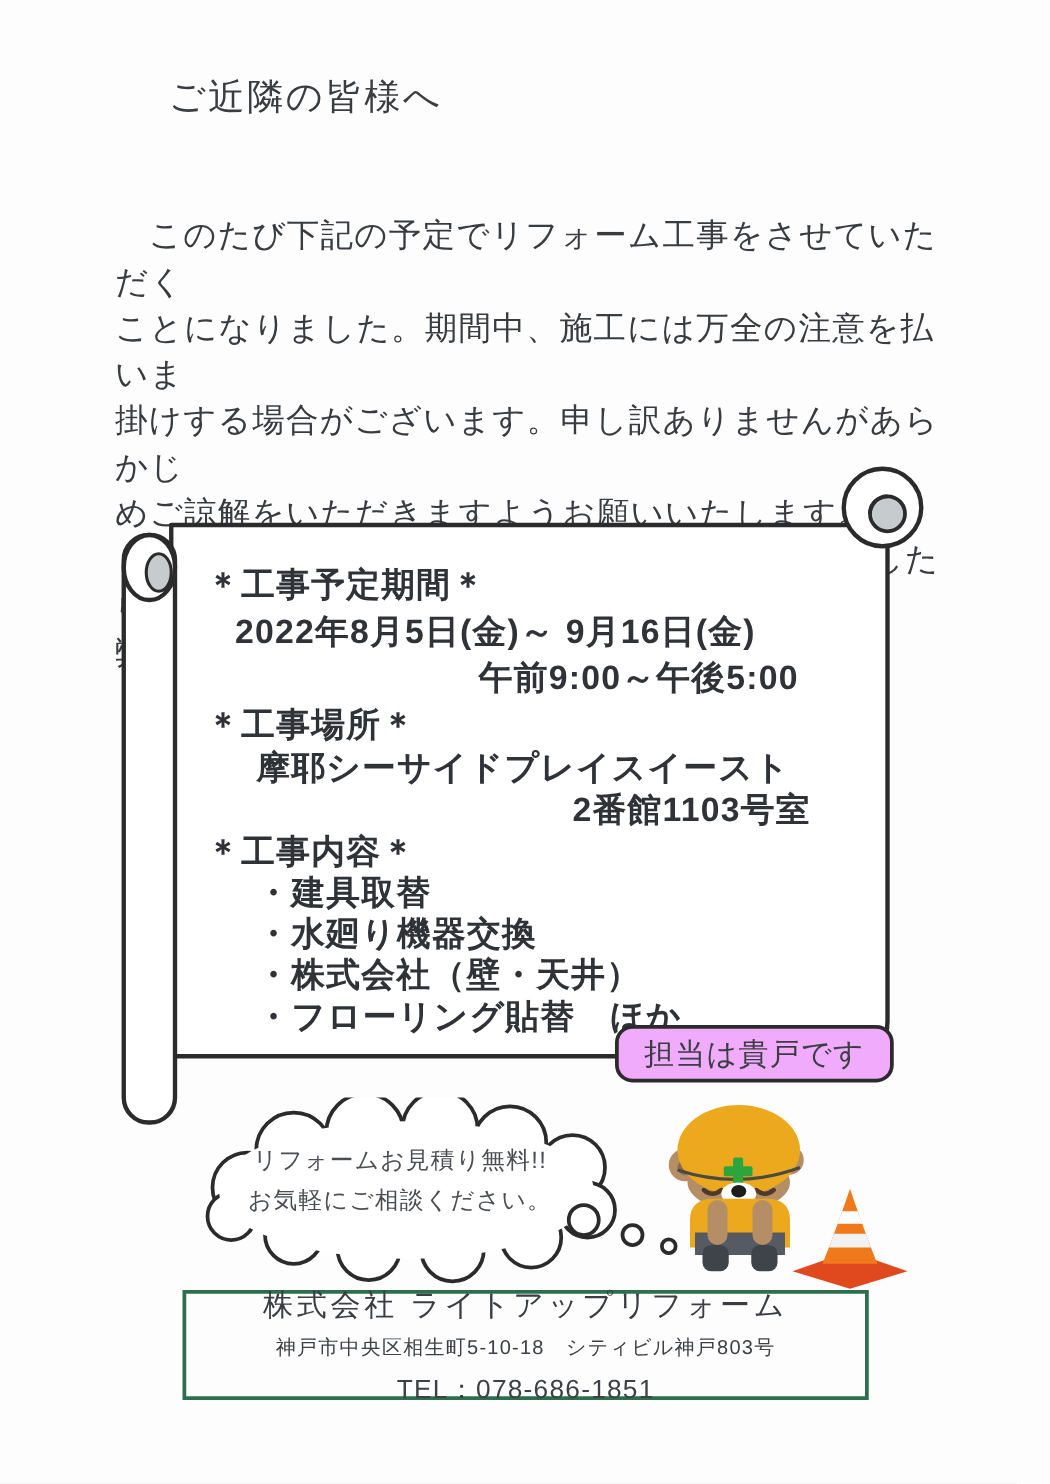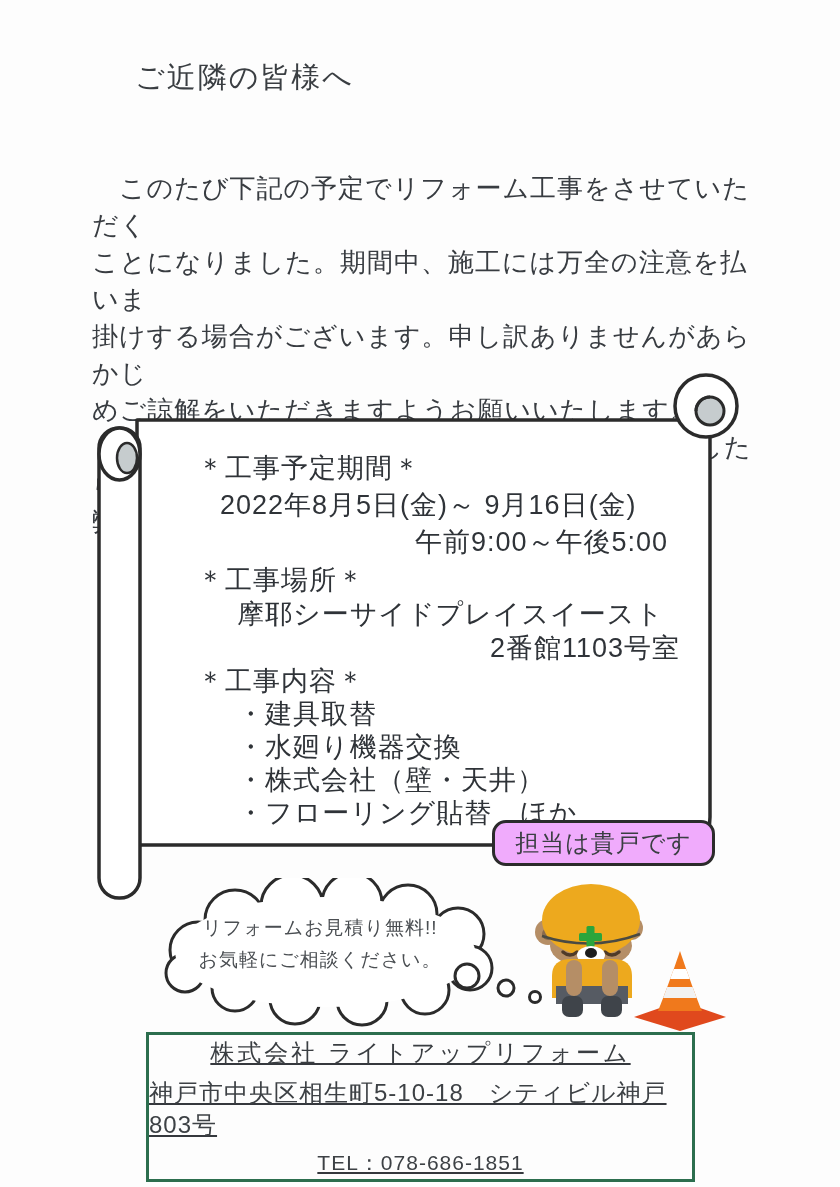--- a/index.html
+++ b/index.html
@@ -17,47 +17,46 @@
   .title {
     position:absolute; left:185px; top:102px;
     font-size:38px; font-weight:bold; letter-spacing:2px; color:#2e3236;
   }
   .body-text {
     position:absolute; left:92px; top:170px; width:660px;
     font-size:26px; line-height:37px; letter-spacing:1px; color:#383c41;
   }
   .scroll-svg { position:absolute; left:90px; top:370px; }
   .scroll-line {
-    position:absolute; font-size:27px; font-weight:normal;
-    letter-spacing:1px; color:#2f3338; white-space:nowrap;margin-left:32px;
+    position:absolute; font-size:27px; font-weight:bold;
+    letter-spacing:1px; color:#2f3338; white-space:nowrap;
   }
   .contact-bubble {
     position:absolute; left:492px; top:820px; width:223px; height:46px;
     background:#f0abfc; border:3.5px solid #2b2b2b; border-radius:14px;
     display:flex; align-items:center; justify-content:center;
     font-size:24px; letter-spacing:1px; color:#3a3e42; z-index:5;
   }
   .cloud-svg { position:absolute; left:140px; top:878px; }
   .cloud-text {
     position:absolute; text-align:center; width:280px; left:180px;
     font-size:19px; letter-spacing:1px; color:#4a4e52; z-index:6;
   }
   .cloud-line1 { top:915px; }
   .cloud-line2 { top:947px; }
   .mascot-svg { position:absolute; left:525px; top:880px; }
   .cone-svg { position:absolute; left:630px; top:945px; }
   .footer-box {
-    position:absolute; left:146px; top:1032px; width:549px; height:150px;
+    position:absolute; left:146px; top:1032px; width:549px; height:88px;
     border:3px solid #2c6e4e; background:#fdfdfd;
     display:flex; flex-direction:column; align-items:center; justify-content:center;
     gap:8px;
-    text-decoration:underline;
   }
   .footer-company { font-size:24px; letter-spacing:3px; color:#3a3e42; }
-  .footer-address { font-size:24px; letter-spacing:1px; color:#3d4145; }
+  .footer-address { font-size:16px; letter-spacing:1px; color:#3d4145; }
   .footer-tel { font-size:21px; letter-spacing:1px; color:#3d4145; }
 </style>
 </head>
 <body>
 
 <div class="page">
 
   <div class="greeting">ご近隣の皆様へ</div>
 
   <div class="body-text">

